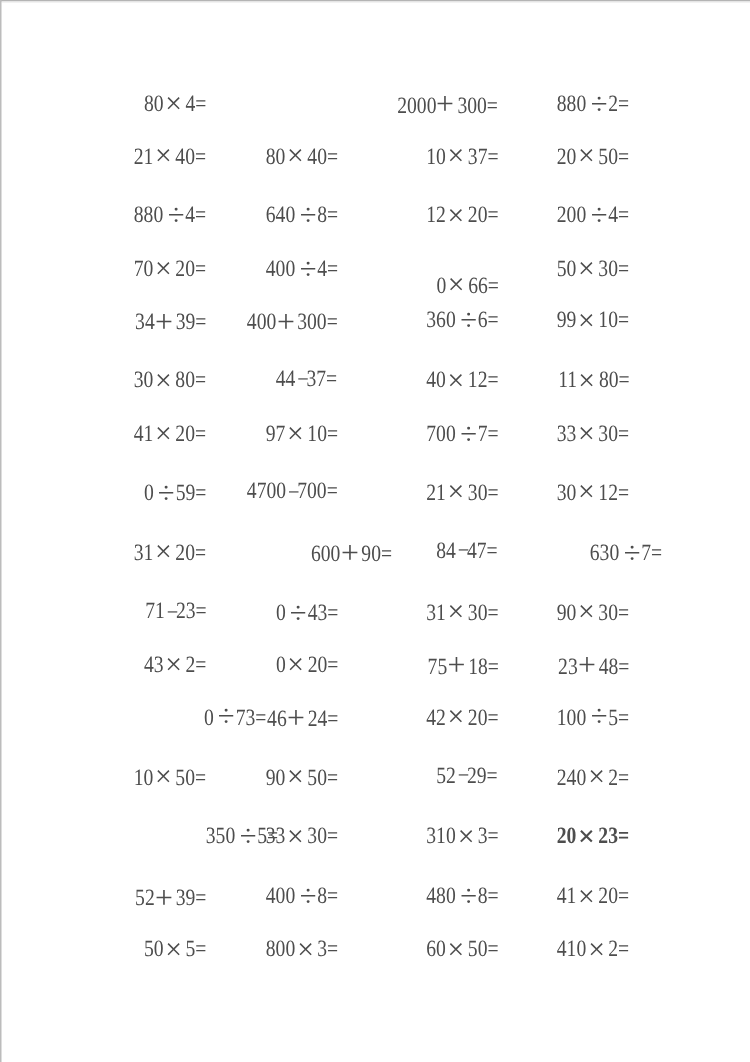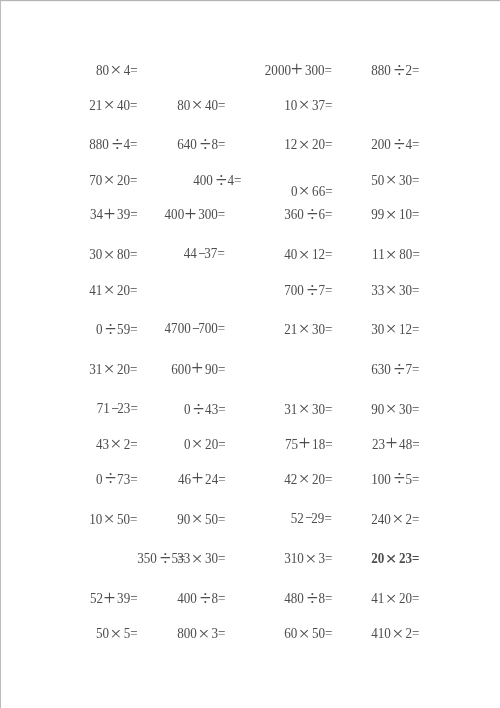--- a/index.html
+++ b/index.html
@@ -99,75 +99,78 @@
   <div id="grid">
       <div class="prow" style="top: 59.7px;">
         <div class="cell" style="left: 0px; width: 137.5px;"><span class="expr"><span>80</span><span class="op times"><i>×</i></span><span>4</span><span>=</span></span></div>
         <div class="cell" style="left: 0px; width: 332.2px;"><span class="expr"><span>2000</span><span class="op plus"><i>+</i></span><span>300</span><span>=</span></span></div>
         <div class="cell" style="left: 0px; width: 419.8px;"><span class="expr"><span>880</span><span class="op"><i>÷</i></span><span>2</span><span>=</span></span></div>
       </div>
       <div class="prow" style="top: 94.5px;">
         <div class="cell" style="left: 0px; width: 137.5px;"><span class="expr"><span>21</span><span class="op times"><i>×</i></span><span>40</span><span>=</span></span></div>
         <div class="cell" style="left: 0px; width: 225.2px;"><span class="expr"><span>80</span><span class="op times"><i>×</i></span><span>40</span><span>=</span></span></div>
         <div class="cell" style="left: 0px; width: 332.2px;"><span class="expr"><span>10</span><span class="op times"><i>×</i></span><span>37</span><span>=</span></span></div>
+        <div class="cell" style="left: 0px; width: 419.8px;"><span class="expr"><span>20</span><span class="op times"><i>×</i></span><span>50</span><span>=</span></span></div>
       </div>
       <div class="prow" style="top: 134.4px;">
         <div class="cell" style="left: 0px; width: 137.5px;"><span class="expr"><span>880</span><span class="op"><i>÷</i></span><span>4</span><span>=</span></span></div>
         <div class="cell" style="left: 0px; width: 225.2px;"><span class="expr"><span>640</span><span class="op"><i>÷</i></span><span>8</span><span>=</span></span></div>
         <div class="cell" style="left: 0px; width: 332.2px;"><span class="expr"><span>12</span><span class="op times"><i>×</i></span><span>20</span><span>=</span></span></div>
         <div class="cell" style="left: 0px; width: 419.8px;"><span class="expr"><span>200</span><span class="op"><i>÷</i></span><span>4</span><span>=</span></span></div>
       </div>
       <div class="prow" style="top: 169.7px;">
         <div class="cell" style="left: 0px; width: 137.5px;"><span class="expr"><span>70</span><span class="op times"><i>×</i></span><span>20</span><span>=</span></span></div>
-        <div class="cell" style="left: 16px; width: 225.2px;"><span class="expr"><span>400</span><span class="op"><i>÷</i></span><span>4</span><span>=</span></span></div>
+        <div class="cell" style="left: 0px; width: 225.2px;"><span class="expr"><span>400</span><span class="op"><i>÷</i></span><span>4</span><span>=</span></span></div>
         <div class="cell" style="left: 0px; width: 332.2px; margin-top: 11px;"><span class="expr"><span>0</span><span class="op times"><i>×</i></span><span>66</span><span>=</span></span></div>
         <div class="cell" style="left: 0px; width: 419.8px;"><span class="expr"><span>50</span><span class="op times"><i>×</i></span><span>30</span><span>=</span></span></div>
       </div>
       <div class="prow" style="top: 204.4px;">
         <div class="cell" style="left: 0px; width: 137.5px;"><span class="expr"><span>34</span><span class="op plus"><i>+</i></span><span>39</span><span>=</span></span></div>
         <div class="cell" style="left: 0px; width: 225.2px;"><span class="expr"><span>400</span><span class="op plus"><i>+</i></span><span>300</span><span>=</span></span></div>
         <div class="cell" style="left: 0px; width: 332.2px;"><span class="expr"><span>360</span><span class="op"><i>÷</i></span><span>6</span><span>=</span></span></div>
         <div class="cell" style="left: 0px; width: 419.8px;"><span class="expr"><span>99</span><span class="op times"><i>×</i></span><span>10</span><span>=</span></span></div>
       </div>
       <div class="prow" style="top: 244.3px;">
         <div class="cell" style="left: 0px; width: 137.5px;"><span class="expr"><span>30</span><span class="op times"><i>×</i></span><span>80</span><span>=</span></span></div>
         <div class="cell" style="left: 0px; width: 225.2px;"><span class="expr"><span>44</span><span class="op minus"><i>−</i></span><span>37</span><span>=</span></span></div>
         <div class="cell" style="left: 0px; width: 332.2px;"><span class="expr"><span>40</span><span class="op times"><i>×</i></span><span>12</span><span>=</span></span></div>
         <div class="cell" style="left: 0px; width: 419.8px;"><span class="expr"><span>11</span><span class="op times"><i>×</i></span><span>80</span><span>=</span></span></div>
       </div>
       <div class="prow" style="top: 279.7px;">
         <div class="cell" style="left: 0px; width: 137.5px;"><span class="expr"><span>41</span><span class="op times"><i>×</i></span><span>20</span><span>=</span></span></div>
+        <div class="cell" style="left: 0px; width: 225.2px;"><span class="expr"><span>97</span><span class="op times"><i>×</i></span><span>10</span><span>=</span></span></div>
         <div class="cell" style="left: 0px; width: 332.2px;"><span class="expr"><span>700</span><span class="op"><i>÷</i></span><span>7</span><span>=</span></span></div>
         <div class="cell" style="left: 0px; width: 419.8px;"><span class="expr"><span>33</span><span class="op times"><i>×</i></span><span>30</span><span>=</span></span></div>
       </div>
       <div class="prow" style="top: 319.1px;">
         <div class="cell" style="left: 0px; width: 137.5px;"><span class="expr"><span>0</span><span class="op"><i>÷</i></span><span>59</span><span>=</span></span></div>
         <div class="cell" style="left: 0px; width: 225.2px;"><span class="expr"><span>4700</span><span class="op minus"><i>−</i></span><span>700</span><span>=</span></span></div>
         <div class="cell" style="left: 0px; width: 332.2px;"><span class="expr"><span>21</span><span class="op times"><i>×</i></span><span>30</span><span>=</span></span></div>
         <div class="cell" style="left: 0px; width: 419.8px;"><span class="expr"><span>30</span><span class="op times"><i>×</i></span><span>12</span><span>=</span></span></div>
       </div>
       <div class="prow" style="top: 358.7px;">
         <div class="cell" style="left: 0px; width: 137.5px;"><span class="expr"><span>31</span><span class="op times"><i>×</i></span><span>20</span><span>=</span></span></div>
-        <div class="cell" style="left: 0px; width: 225.2px;"><span class="expr"><span>600</span><span class="op plus"><i>+</i></span><span>90</span><span>=</span></span></div>
-        <div class="cell" style="left: 0px; width: 419.8px;"><span class="expr"><span>630</span><span class="op"><i>÷</i></span><span>7</span><span>=</span></span></div>
+        <div class="cell" style="left: 0px; width: 225.2px; padding-left: 36px;"><span class="expr"><span>600</span><span class="op plus"><i>+</i></span><span>90</span><span>=</span></span></div>
+        <div class="cell" style="left: 0px; width: 332.2px;"><span class="expr"><span>84</span><span class="op minus"><i>−</i></span><span>47</span><span>=</span></span></div>
+        <div class="cell" style="left: 0px; width: 419.8px; padding-left: 22px;"><span class="expr"><span>630</span><span class="op"><i>÷</i></span><span>7</span><span>=</span></span></div>
       </div>
       <div class="prow" style="top: 399.1px;">
         <div class="cell" style="left: 0px; width: 137.5px;"><span class="expr"><span>71</span><span class="op minus"><i>−</i></span><span>23</span><span>=</span></span></div>
         <div class="cell" style="left: 0px; width: 225.2px;"><span class="expr"><span>0</span><span class="op"><i>÷</i></span><span>43</span><span>=</span></span></div>
         <div class="cell" style="left: 0px; width: 332.2px;"><span class="expr"><span>31</span><span class="op times"><i>×</i></span><span>30</span><span>=</span></span></div>
         <div class="cell" style="left: 0px; width: 419.8px;"><span class="expr"><span>90</span><span class="op times"><i>×</i></span><span>30</span><span>=</span></span></div>
       </div>
       <div class="prow" style="top: 433.5px;">
         <div class="cell" style="left: 0px; width: 137.5px;"><span class="expr"><span>43</span><span class="op times"><i>×</i></span><span>2</span><span>=</span></span></div>
         <div class="cell" style="left: 0px; width: 225.2px;"><span class="expr"><span>0</span><span class="op times"><i>×</i></span><span>20</span><span>=</span></span></div>
         <div class="cell" style="left: 0px; width: 332.2px;"><span class="expr"><span>75</span><span class="op plus"><i>+</i></span><span>18</span><span>=</span></span></div>
         <div class="cell" style="left: 0px; width: 419.8px;"><span class="expr"><span>23</span><span class="op plus"><i>+</i></span><span>48</span><span>=</span></span></div>
       </div>
       <div class="prow" style="top: 468.5px;">
-        <div class="cell" style="left: 0px; width: 137.5px;"><span class="expr"><span>0</span><span class="op"><i>÷</i></span><span>73</span><span>=</span></span></div>
+        <div class="cell" style="left: 0px; width: 137.5px; padding-left: 40px;"><span class="expr"><span>0</span><span class="op"><i>÷</i></span><span>73</span><span>=</span></span></div>
         <div class="cell" style="left: 0px; width: 225.2px;"><span class="expr"><span>46</span><span class="op plus"><i>+</i></span><span>24</span><span>=</span></span></div>
         <div class="cell" style="left: 0px; width: 332.2px;"><span class="expr"><span>42</span><span class="op times"><i>×</i></span><span>20</span><span>=</span></span></div>
         <div class="cell" style="left: 0px; width: 419.8px;"><span class="expr"><span>100</span><span class="op"><i>÷</i></span><span>5</span><span>=</span></span></div>
       </div>
       <div class="prow" style="top: 508.5px;">
         <div class="cell" style="left: 0px; width: 137.5px;"><span class="expr"><span>10</span><span class="op times"><i>×</i></span><span>50</span><span>=</span></span></div>
         <div class="cell" style="left: 0px; width: 225.2px;"><span class="expr"><span>90</span><span class="op times"><i>×</i></span><span>50</span><span>=</span></span></div>
         <div class="cell" style="left: 0px; width: 332.2px; text-decoration: underline;"><span class="expr"><span>52</span><span class="op minus"><i>−</i></span><span>29</span><span>=</span></span></div>
         <div class="cell" style="left: 0px; width: 419.8px;"><span class="expr"><span>240</span><span class="op times"><i>×</i></span><span>2</span><span>=</span></span></div>
       </div>

